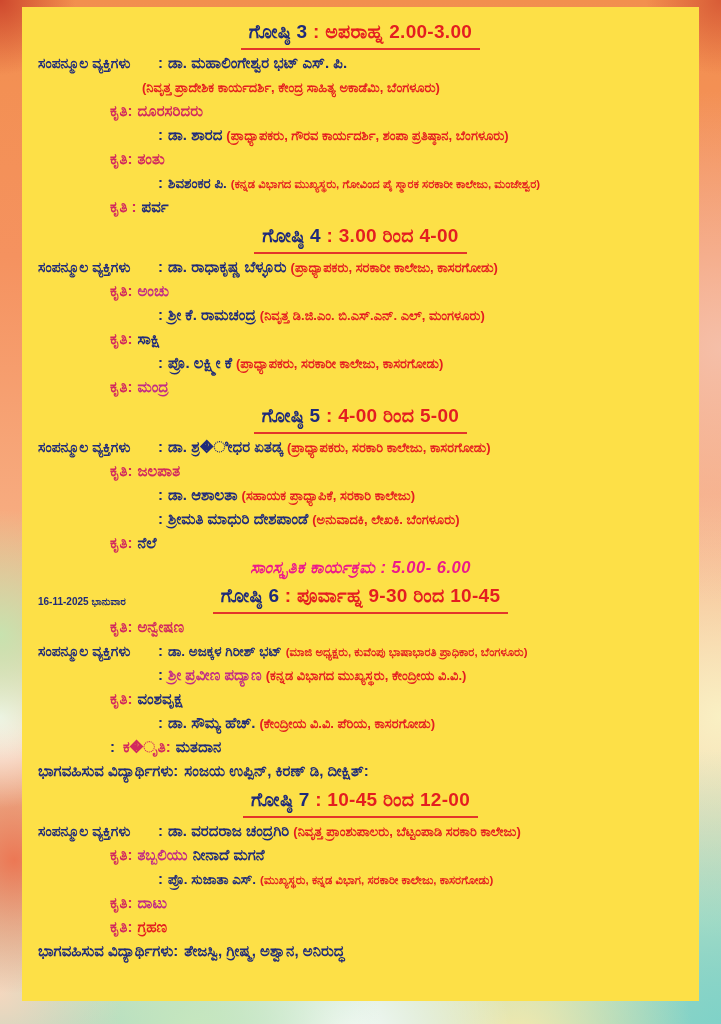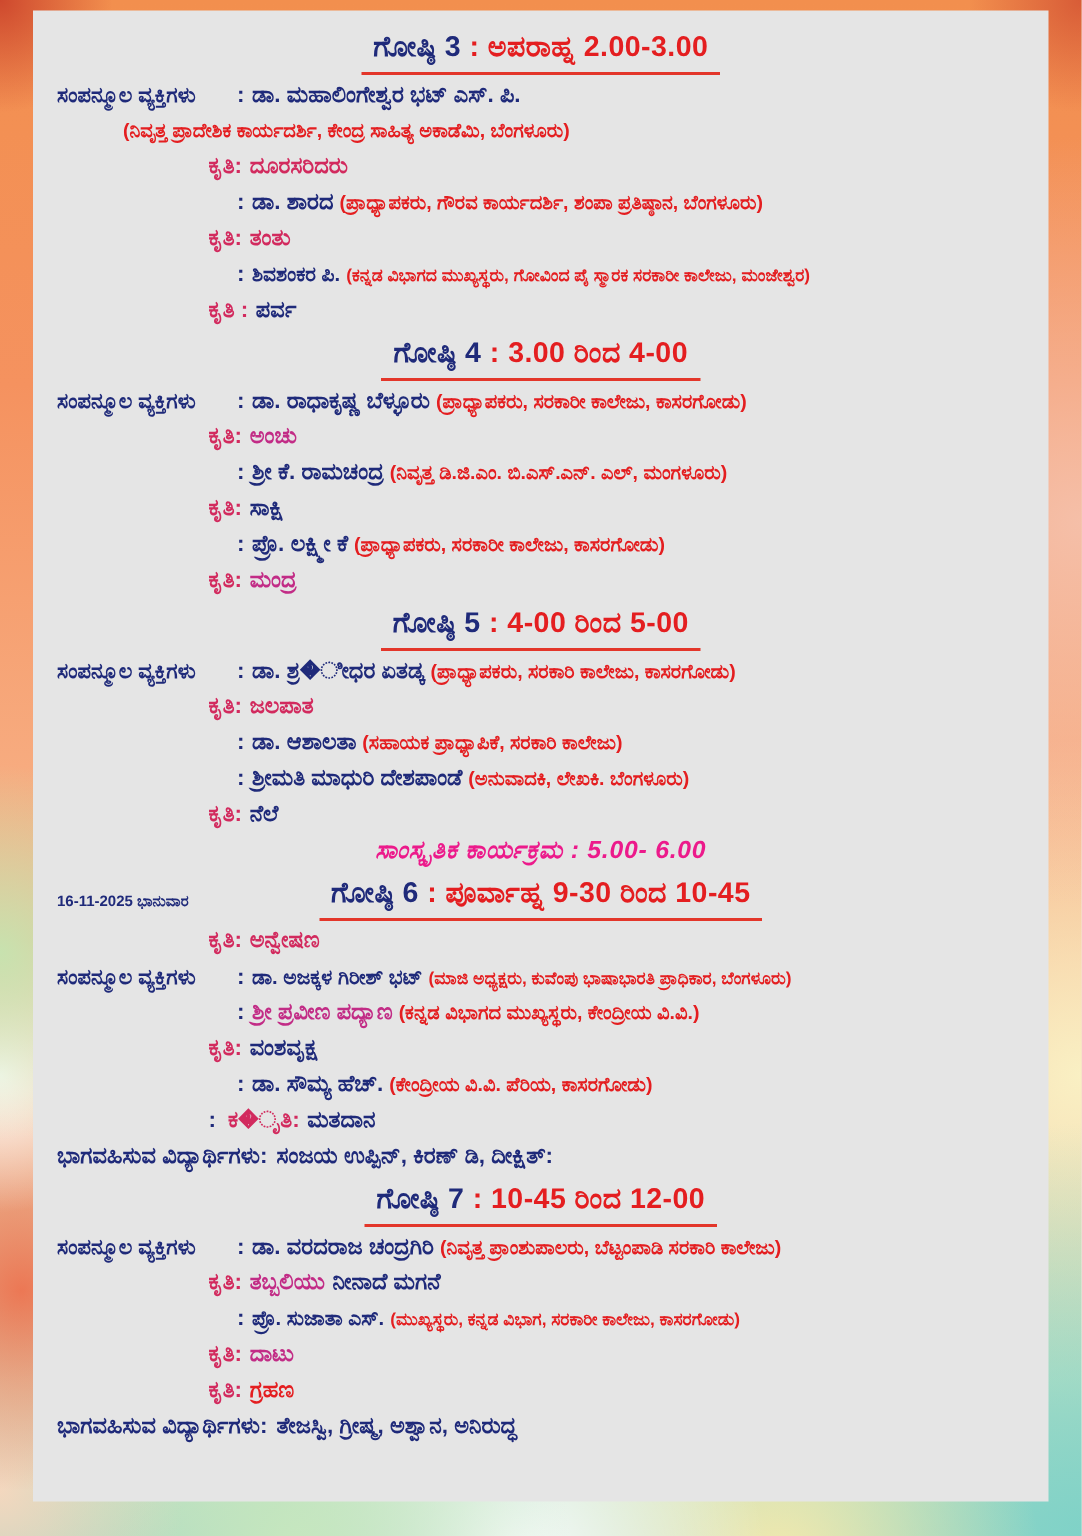--- a/index.html
+++ b/index.html
@@ -16,37 +16,37 @@
       radial-gradient(circle at 27% 101%, rgba(200,232,190,.95), rgba(200,232,190,0) 16%),
       radial-gradient(circle at 48% 102%, rgba(255,255,255,.95), rgba(255,255,255,0) 15%),
       radial-gradient(circle at 72% 102%, rgba(255,236,170,.9), rgba(255,236,170,0) 15%),
       radial-gradient(circle at 100% 100%, rgba(125,210,200,.95), rgba(125,210,200,0) 22%),
       radial-gradient(circle at 100% 34%, rgba(245,195,175,.9), rgba(245,195,175,0) 26%),
       radial-gradient(circle at 100% 70%, rgba(250,245,200,.9), rgba(250,245,200,0) 22%),
       linear-gradient(180deg,#f28f4e 0%,#f5925f 25%,#f7ab7f 50%,#f4c49e 72%,#cfe4c2 90%,#a9d6c2 100%);
   }
   .panel{
     position:absolute;left:22px;top:7px;width:677px;height:994px;
-    background:#e5e5e5;box-sizing:border-box;padding:8px 0 0 0;
+    background:#fde047;box-sizing:border-box;padding:8px 0 0 0;
   }
   .heading-row{height:34px;line-height:30px;text-align:center;position:relative;padding-top:2px;}
   .heading{display:inline-block;border-bottom:2px solid #e3362a;padding:0 8px 1px 8px;font-size:19px;font-weight:bold;letter-spacing:.3px;}
   .h-title{font-size:19px;}
   .h-sep,.h-time{font-size:19px;}
   .date-label{position:absolute;left:16px;top:8px;font-size:10px;font-weight:bold;}
   .row{height:24px;line-height:24px;white-space:nowrap;margin-left:16px;font-size:15px;}
   .lbl{display:inline-block;width:120px;font-weight:bold;font-size:14px;}
   .colon{display:inline-block;width:10px;font-weight:bold;text-align:left;}
   .name{font-weight:bold;font-size:15px;}
   .details{font-size:13px;font-weight:600;margin-left:4px;}
   .row.sm .name{font-size:13.5px;}
   .row.sm .details{font-size:11.5px;}
-  .details-line{margin-left:60px;}
+  .details-line{margin-left:120px;}
   .details-line .details{margin-left:0;}
-  .work-row{margin-left:117px;font-weight:bold;}
+  .work-row{margin-left:88px;font-weight:bold;}
   .work-label{font-weight:bold;}
   .work{margin-left:5px;}
   .work2{margin-left:5px;}
   .lead-colon{margin-right:8px;font-weight:bold;}
   .cultural{text-align:center;margin-left:0;font-weight:bold;font-style:italic;font-size:16.5px;letter-spacing:.5px;}
   .participants{font-weight:bold;}
   .participants .pnames{margin-left:6px;}
 </style>
 </head>
 <body>

